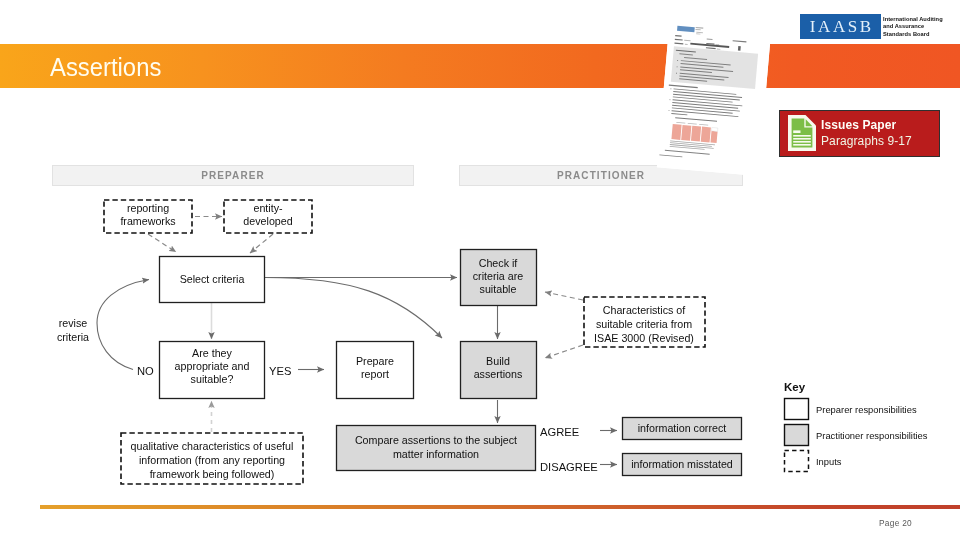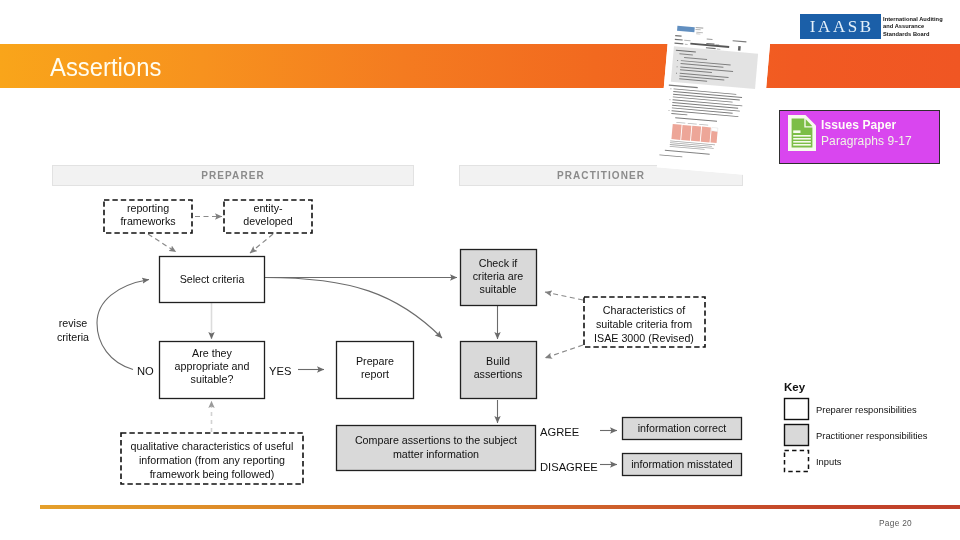--- a/index.html
+++ b/index.html
@@ -24,21 +24,21 @@
       text-indent:2.6px;}
   .logo-lines{position:absolute;left:83px;top:2px;font-size:5.7px;line-height:7.3px;
       font-weight:bold;color:#111;letter-spacing:.05px;}
 
   
   .rule{position:absolute;left:40px;top:505px;width:920px;height:4px;
         background:linear-gradient(to right,#E5A02B 0%,#DD8A28 22%,#D0642B 58%,#C34429 85%,#C0402A 100%);}
   .page-no{position:absolute;left:879px;top:518px;font-size:8.3px;color:#595959;letter-spacing:.3px;}
 
   
-  .badge{position:absolute;left:779px;top:110px;width:161px;height:54px;background:#d946ef;
+  .badge{position:absolute;left:779px;top:110px;width:161px;height:47px;background:#b91c1c;
          border:1.3px solid #2f2f2f;box-sizing:border-box;z-index:6;}
   .badge-icon{position:absolute;left:5px;top:2px;width:34px;height:40px;}
   .badge-t1{position:absolute;left:41px;top:7px;font-size:12px;font-weight:bold;color:#FEFEF8;letter-spacing:.1px;}
   .badge-t2{position:absolute;left:41px;top:23px;font-size:12px;color:#F0F6E6;letter-spacing:.1px;}
 
   
   .doc{position:absolute;left:664px;top:3px;width:102px;height:169px;
        transform:rotate(5.0deg);transform-origin:50% 50%;background:#fff;overflow:hidden;z-index:5;}
 
   

